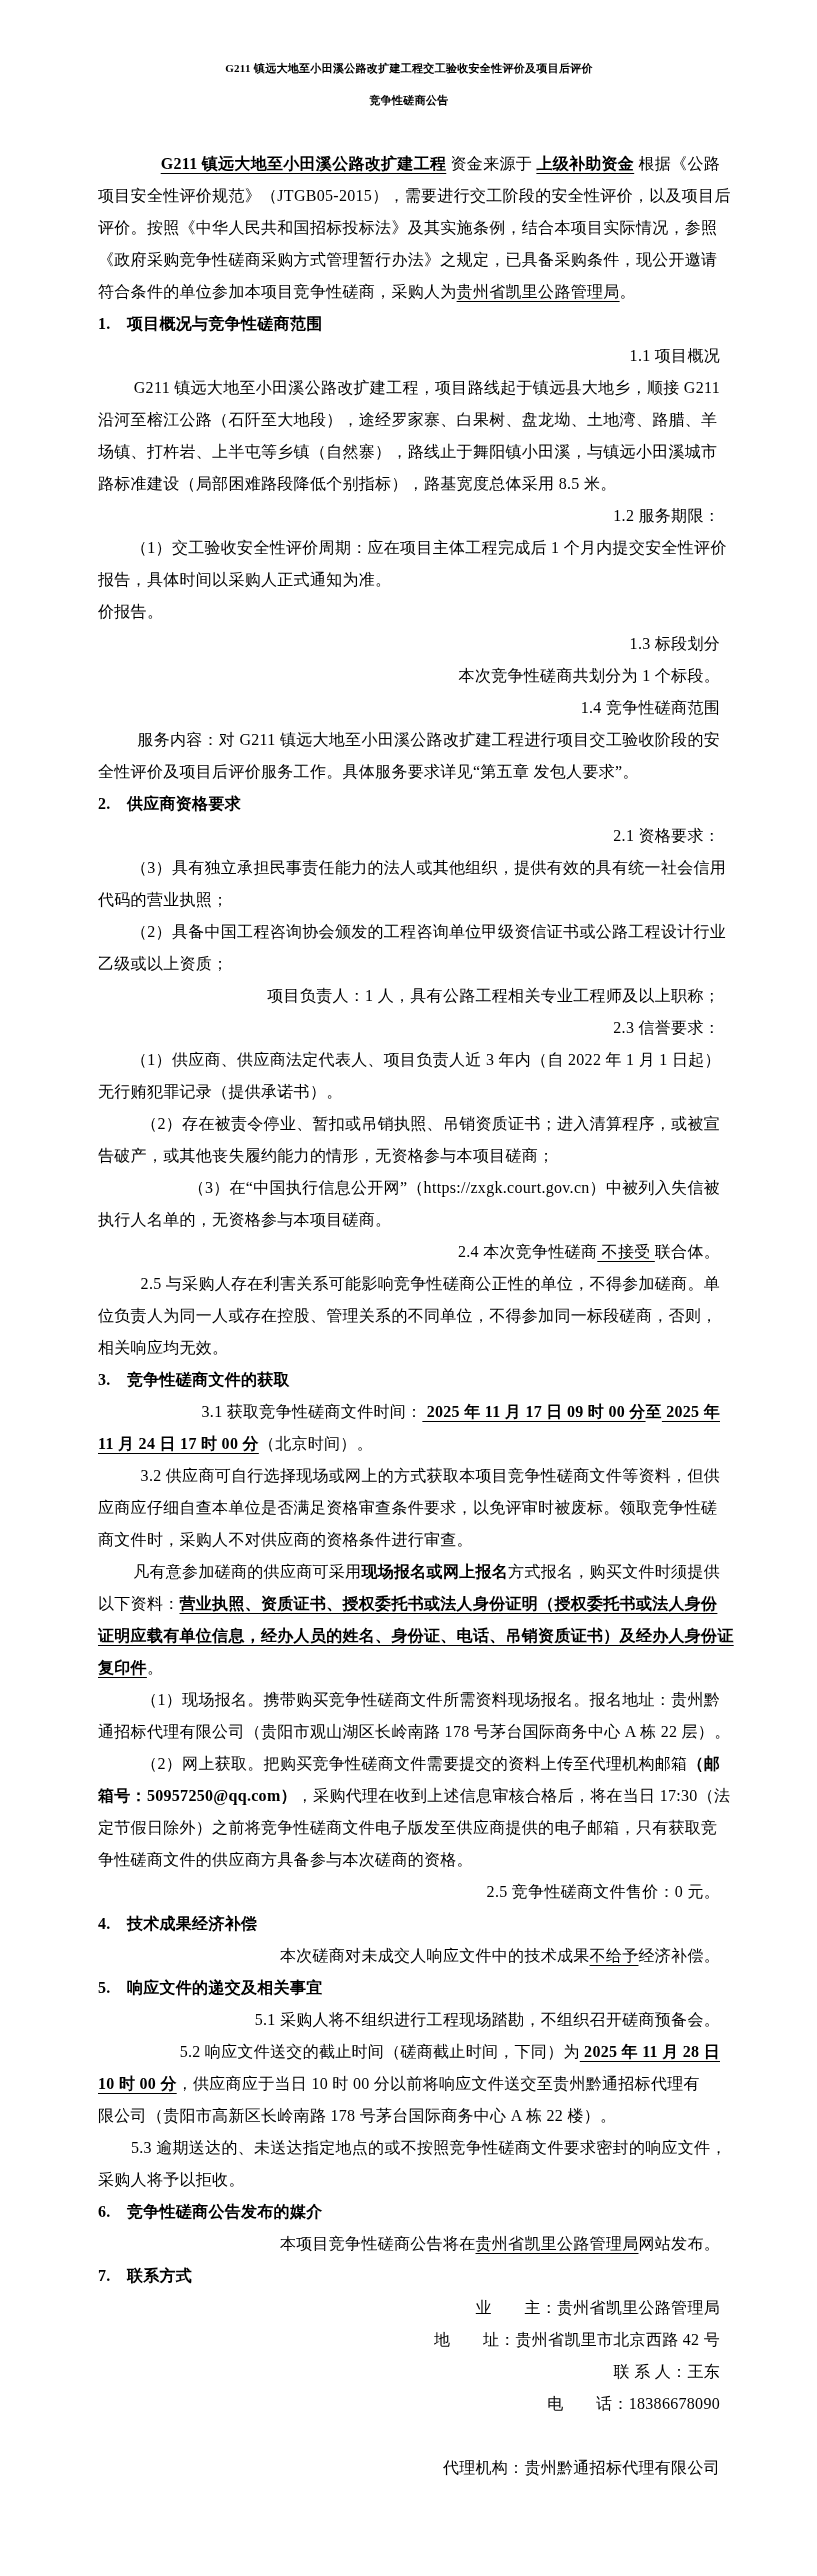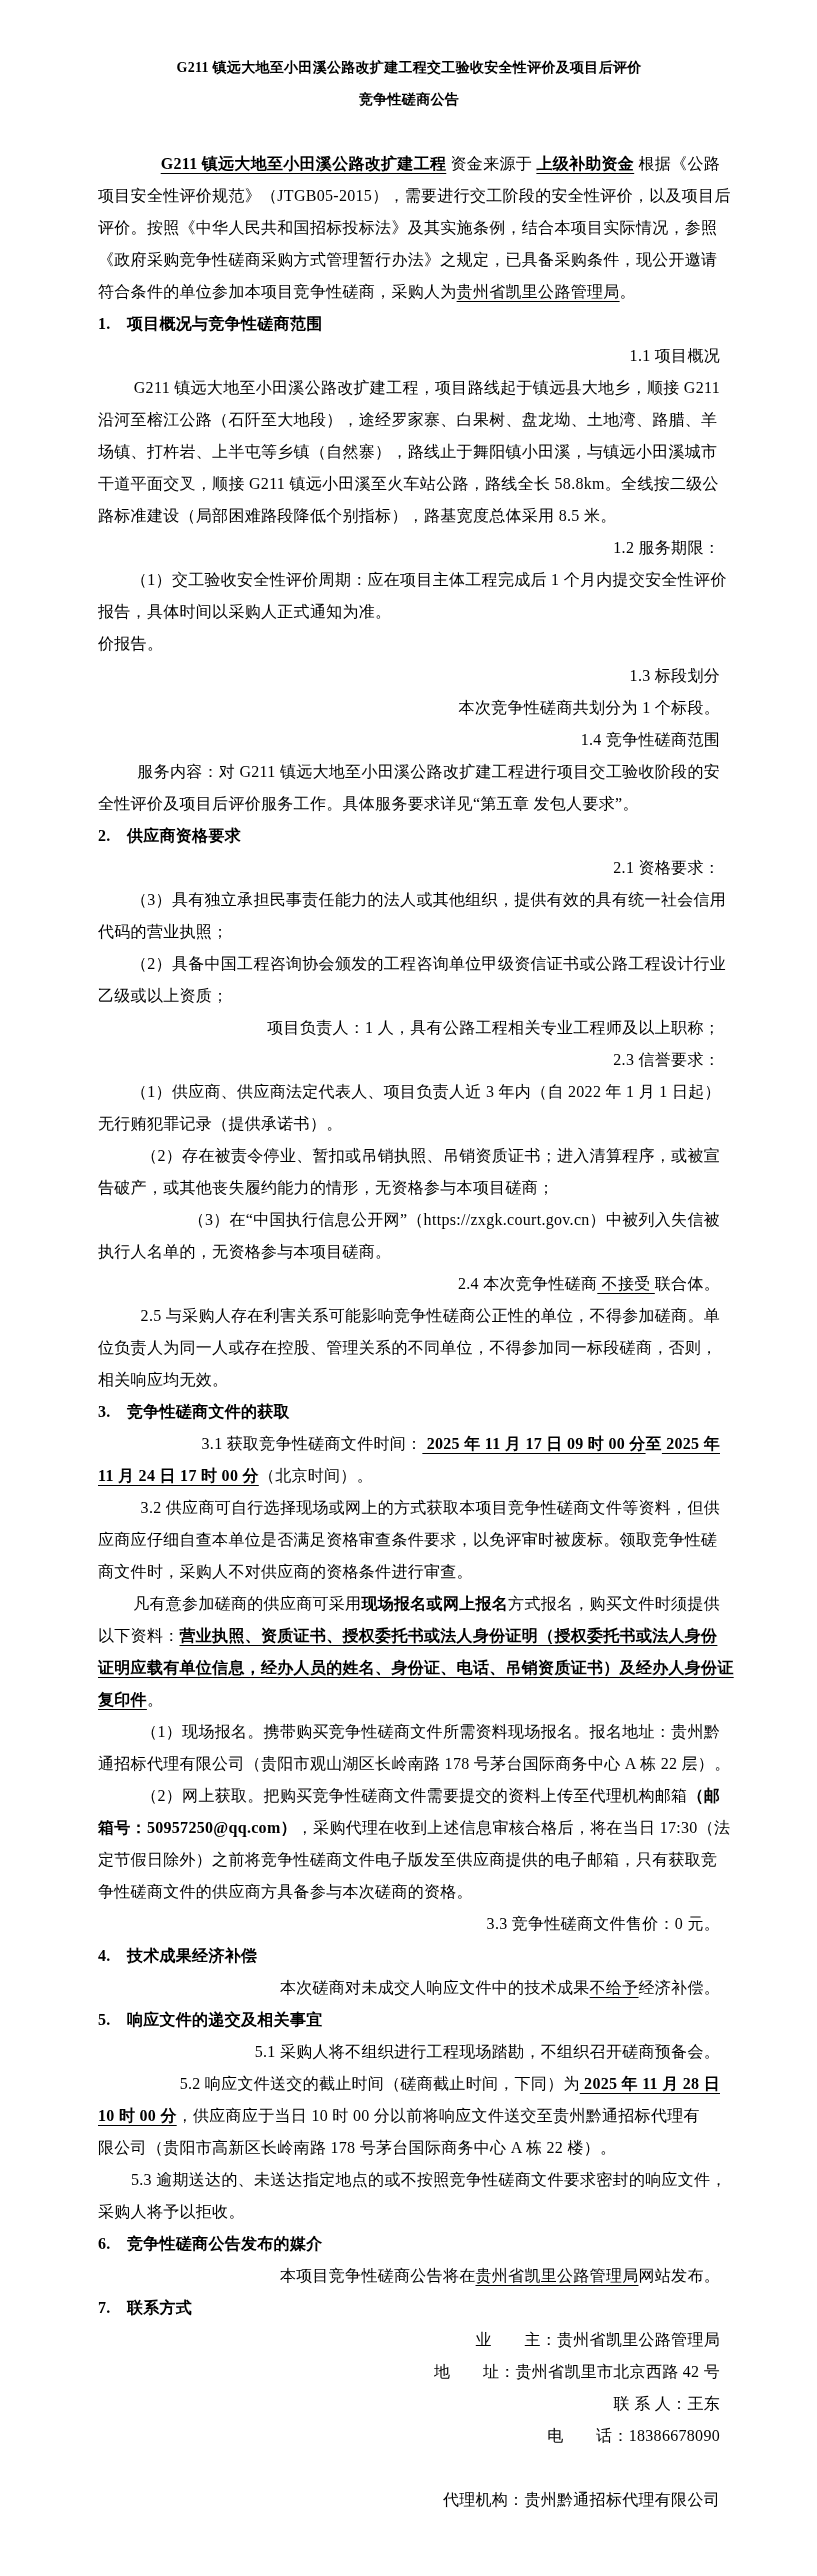--- a/index.html
+++ b/index.html
@@ -16,42 +16,41 @@
   }
   .line {
     height: 32px;
     line-height: 32px;
     font-size: 16px;
     white-space: pre;
     letter-spacing: 0.3px;
   }
   .ind { padding-left: 33px; text-align: right; }
   .c { text-align: center; }
-  .title { font-size: 14px; font-weight: bold; }
+  .title { font-size: 11px; font-weight: bold; }
   .b { font-weight: bold; }
   .u { text-decoration: underline; text-underline-offset: 3.6px; text-decoration-thickness: 1px; }
 </style>
 </head>
 <body>
 
 <div class="page">
     <div class="line c title"><span class="b ">G211 镇远大地至小田溪公路改扩建工程交工验收安全性评价及项目后评价</span></div>
     <div class="line c title"><span class="b ">竞争性磋商公告</span></div>
     <div class="line"></div>
     <div class="line ind"><span class="b u">G211 镇远大地至小田溪公路改扩建工程</span><span class=""> 资金来源于 </span><span class="b u">上级补助资金</span><span class=""> 根据《公路</span></div>
     <div class="line"><span class="">项目安全性评价规范》（JTGB05-2015），需要进行交工阶段的安全性评价，以及项目后</span></div>
     <div class="line"><span class="">评价。按照《中华人民共和国招标投标法》及其实施条例，结合本项目实际情况，参照</span></div>
     <div class="line"><span class="">《政府采购竞争性磋商采购方式管理暂行办法》之规定，已具备采购条件，现公开邀请</span></div>
     <div class="line"><span class="">符合条件的单位参加本项目竞争性磋商，采购人为</span><span class="u">贵州省凯里公路管理局</span><span class="">。</span></div>
     <div class="line"><span class="b ">1.　项目概况与竞争性磋商范围</span></div>
     <div class="line ind"><span class="">1.1 项目概况</span></div>
     <div class="line ind"><span class="">G211 镇远大地至小田溪公路改扩建工程，项目路线起于镇远县大地乡，顺接 G211</span></div>
     <div class="line"><span class="">沿河至榕江公路（石阡至大地段），途经罗家寨、白果树、盘龙坳、土地湾、路腊、羊</span></div>
     <div class="line"><span class="">场镇、打杵岩、上半屯等乡镇（自然寨），路线止于舞阳镇小田溪，与镇远小田溪城市</span></div>
-    <div class="line"><span class="">干道平面交叉，顺接 G211 镇远小田溪至火车站公路，路线全长 58.8km。全线按二级公</span></div>
     <div class="line"><span class="">路标准建设（局部困难路段降低个别指标），路基宽度总体采用 8.5 米。</span></div>
     <div class="line ind"><span class="">1.2 服务期限：</span></div>
     <div class="line ind"><span class="">（1）交工验收安全性评价周期：应在项目主体工程完成后 1 个月内提交安全性评价</span></div>
     <div class="line"><span class="">报告，具体时间以采购人正式通知为准。</span></div>
     <div class="line"><span class="">价报告。</span></div>
     <div class="line ind"><span class="">1.3 标段划分</span></div>
     <div class="line ind"><span class="">本次竞争性磋商共划分为 1 个标段。</span></div>
     <div class="line ind"><span class="">1.4 竞争性磋商范围</span></div>
     <div class="line ind"><span class="">服务内容：对 G211 镇远大地至小田溪公路改扩建工程进行项目交工验收阶段的安</span></div>
     <div class="line"><span class="">全性评价及项目后评价服务工作。具体服务要求详见“第五章 发包人要求”。</span></div>
@@ -82,21 +81,21 @@
     <div class="line ind"><span class="">凡有意参加磋商的供应商可采用</span><span class="b ">现场报名或网上报名</span><span class="">方式报名，购买文件时须提供</span></div>
     <div class="line"><span class="">以下资料：</span><span class="b u">营业执照、资质证书、授权委托书或法人身份证明（授权委托书或法人身份</span></div>
     <div class="line"><span class="b u">证明应载有单位信息，经办人员的姓名、身份证、电话、吊销资质证书）及经办人身份证</span></div>
     <div class="line"><span class="b u">复印件</span><span class="">。</span></div>
     <div class="line ind"><span class="">（1）现场报名。携带购买竞争性磋商文件所需资料现场报名。报名地址：贵州黔</span></div>
     <div class="line"><span class="">通招标代理有限公司（贵阳市观山湖区长岭南路 178 号茅台国际商务中心 A 栋 22 层）。</span></div>
     <div class="line ind"><span class="">（2）网上获取。把购买竞争性磋商文件需要提交的资料上传至代理机构邮箱</span><span class="b ">（邮</span></div>
     <div class="line"><span class="b ">箱号：50957250@qq.com）</span><span class="">，采购代理在收到上述信息审核合格后，将在当日 17:30（法</span></div>
     <div class="line"><span class="">定节假日除外）之前将竞争性磋商文件电子版发至供应商提供的电子邮箱，只有获取竞</span></div>
     <div class="line"><span class="">争性磋商文件的供应商方具备参与本次磋商的资格。</span></div>
-    <div class="line ind"><span class="">3.3 竞争性磋商文件售价：0 元。</span></div>
+    <div class="line ind"><span class="">2.5 竞争性磋商文件售价：0 元。</span></div>
     <div class="line"><span class="b ">4.　技术成果经济补偿</span></div>
     <div class="line ind"><span class="">本次磋商对未成交人响应文件中的技术成果</span><span class="u">不给予</span><span class="">经济补偿。</span></div>
     <div class="line"><span class="b ">5.　响应文件的递交及相关事宜</span></div>
     <div class="line ind"><span class="">5.1 采购人将不组织进行工程现场踏勘，不组织召开磋商预备会。</span></div>
     <div class="line ind"><span class="">5.2 响应文件送交的截止时间（磋商截止时间，下同）为</span><span class="b u"> 2025 年 11 月 28 日</span></div>
     <div class="line"><span class="b u">10 时 00 分</span><span class="">，供应商应于当日 10 时 00 分以前将响应文件送交至贵州黔通招标代理有</span></div>
     <div class="line"><span class="">限公司（贵阳市高新区长岭南路 178 号茅台国际商务中心 A 栋 22 楼）。</span></div>
     <div class="line ind"><span class="">5.3 逾期送达的、未送达指定地点的或不按照竞争性磋商文件要求密封的响应文件，</span></div>
     <div class="line"><span class="">采购人将予以拒收。</span></div>
     <div class="line"><span class="b ">6.　竞争性磋商公告发布的媒介</span></div>

